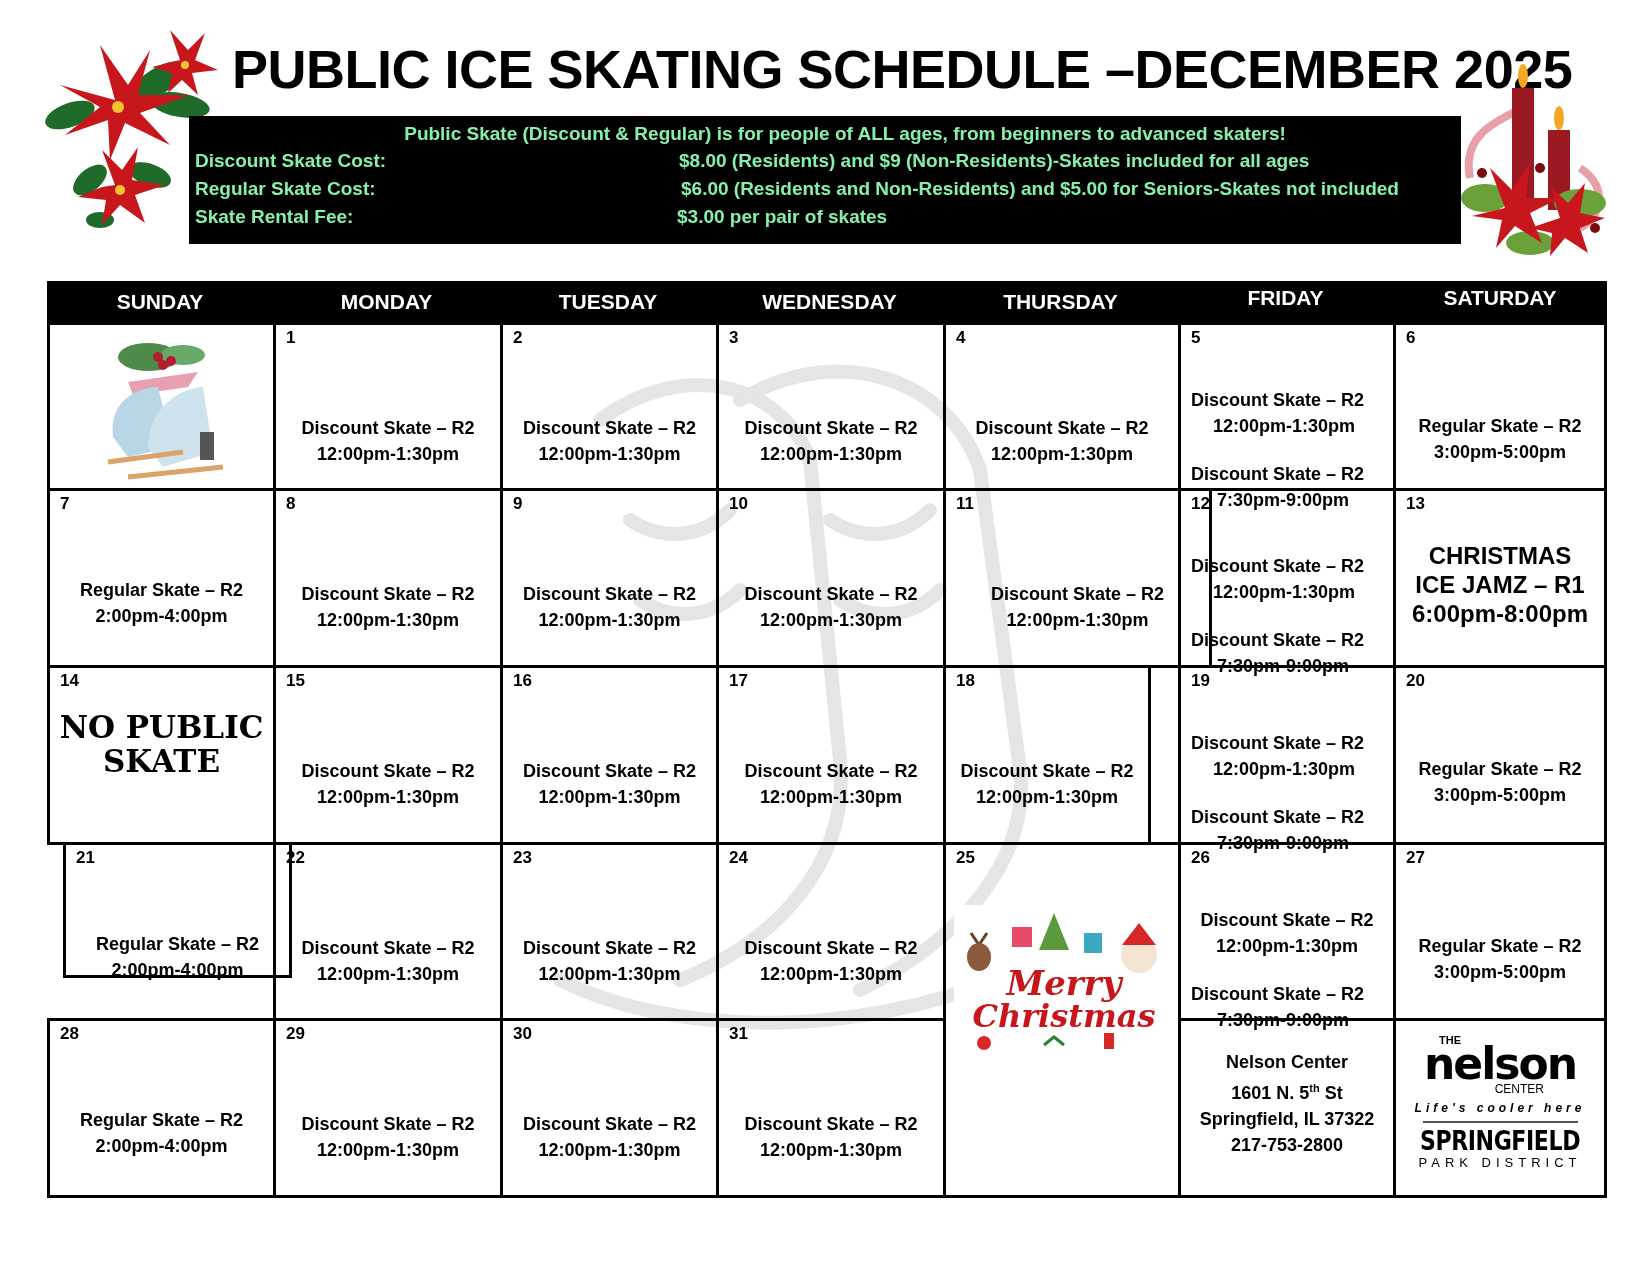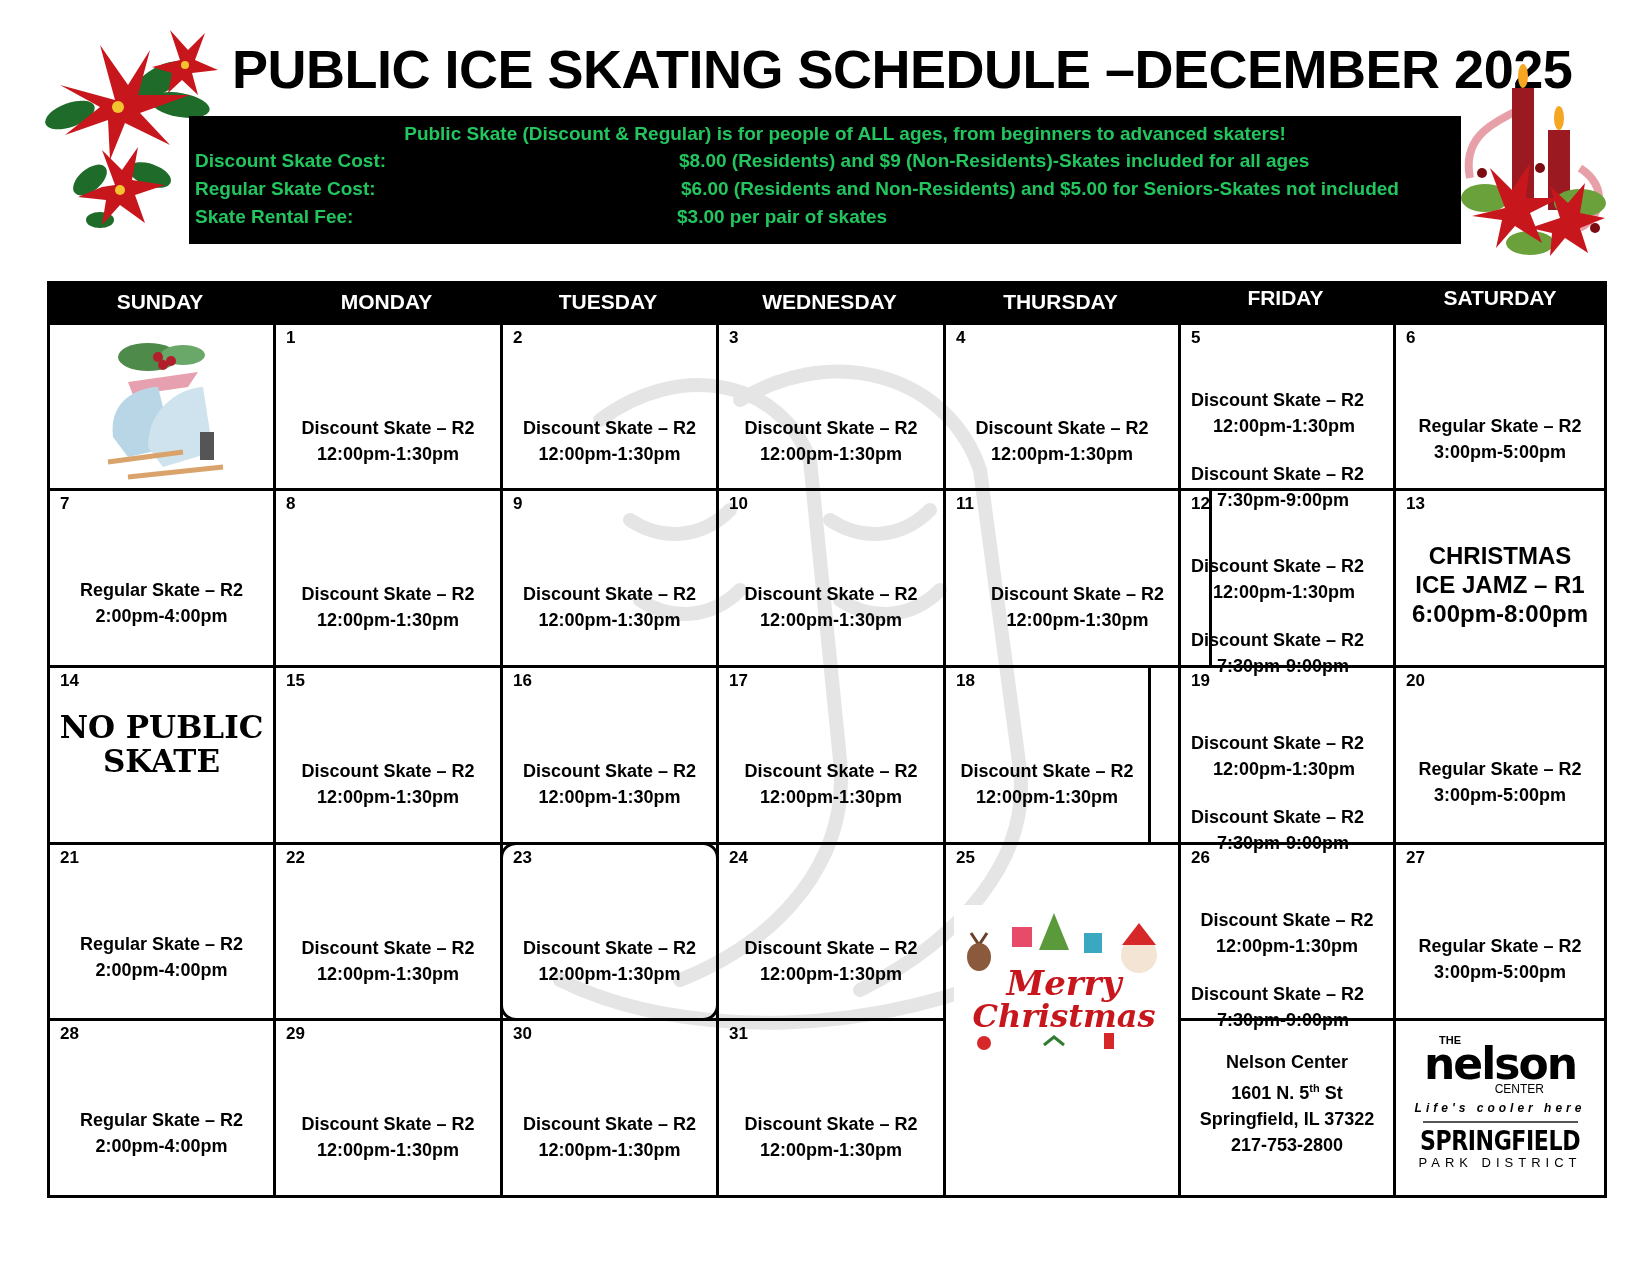--- a/index.html
+++ b/index.html
@@ -1,18 +1,18 @@
 <!DOCTYPE html>
 <html><head>
 <meta charset="utf-8">
 <style>
   html,body{margin:0;padding:0;background:#fff;}
   body{width:1650px;height:1275px;position:relative;overflow:hidden;font-family:"Liberation Sans","DejaVu Sans",sans-serif;color:#000;}
   .title{position:absolute;left:232px;top:38px;width:1200px;font-size:54px;font-weight:700;letter-spacing:-0.5px;white-space:nowrap;font-family:"Liberation Sans",sans-serif;}
-  .banner{position:absolute;left:189px;top:116px;width:1272px;height:128px;background:#000;color:#22c55e;font-weight:700;font-size:19px;}
+  .banner{position:absolute;left:189px;top:116px;width:1272px;height:128px;background:#000;color:#86efac;font-weight:700;font-size:19px;}
   .banner .lead{position:absolute;left:0;right:0;top:7px;text-align:center;padding-left:40px;white-space:nowrap;}
   .banner .row{position:absolute;left:6px;white-space:nowrap;}
   .banner .row .lbl{position:absolute;left:0;}
   .banner .row .val{position:absolute;white-space:nowrap;}
   .deco-left{position:absolute;left:40px;top:25px;width:180px;height:205px;}
   .deco-right{position:absolute;left:1460px;top:58px;width:150px;height:200px;}
   .grid{position:absolute;left:47px;top:281px;width:1560px;height:917px;}
   .hdr{position:absolute;left:0;top:0;height:42px;background:#000;width:1560px;}
   .hdr .day{position:absolute;top:0;height:42px;color:#fff;font-weight:700;font-size:21px;text-align:center;line-height:42px;}
   .cell{position:absolute;border:3px solid #000;box-sizing:border-box;background:transparent;}
@@ -286,35 +286,35 @@
       </div>
   </div>
   <div class="cell" style="left:1346px;top:384px;width:214px;height:180px;">
     <span class="num">20</span>
     <div class="ev" style="top:48px;">
         <div>Regular Skate – R2</div>
         <div>3:00pm-5:00pm</div>
       </div>
   </div>
 
-  <div class="cell" style="left:0;top:561px;width:229px;height:179px;">
+  <div class="cell" style="left:16px;top:561px;width:229px;height:136px;">
     <span class="num">21</span>
     <div class="ev" style="top:46px;">
         <div>Regular Skate – R2</div>
         <div>2:00pm-4:00pm</div>
       </div>
   </div>
   <div class="cell" style="left:226px;top:561px;width:230px;height:179px;">
     <span class="num">22</span>
     <div class="ev" style="top:50px;">
         <div>Discount Skate – R2</div>
         <div>12:00pm-1:30pm</div>
       </div>
   </div>
-  <div class="cell" style="left:453px;top:561px;width:219px;height:179px;border-radius:16px;">
+  <div class="cell" style="left:453px;top:561px;width:219px;height:179px;">
     <span class="num">23</span>
     <div class="ev" style="top:50px;">
         <div>Discount Skate – R2</div>
         <div>12:00pm-1:30pm</div>
       </div>
   </div>
   <div class="cell" style="left:669px;top:561px;width:230px;height:179px;">
     <span class="num">24</span>
     <div class="ev" style="top:50px;">
         <div>Discount Skate – R2</div>

